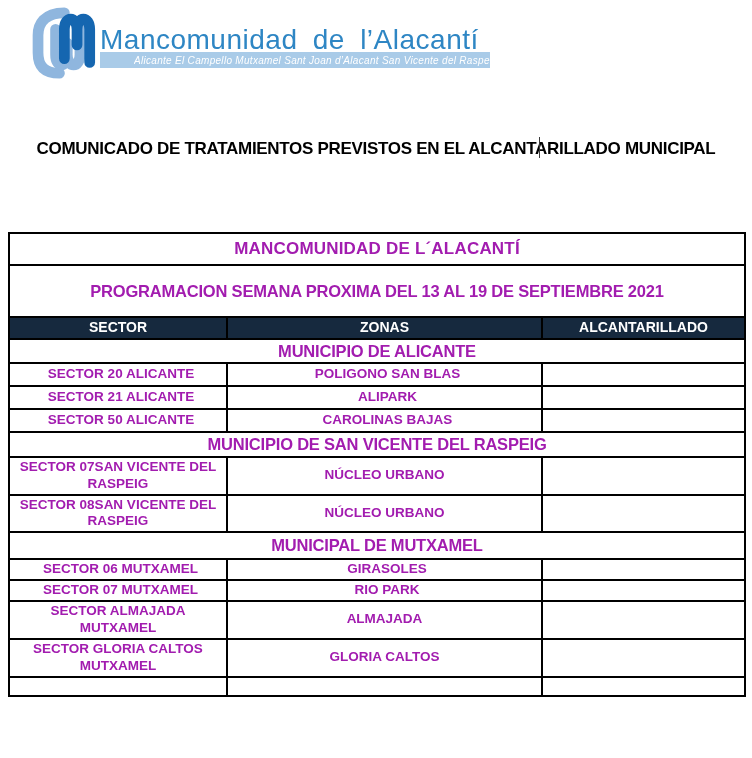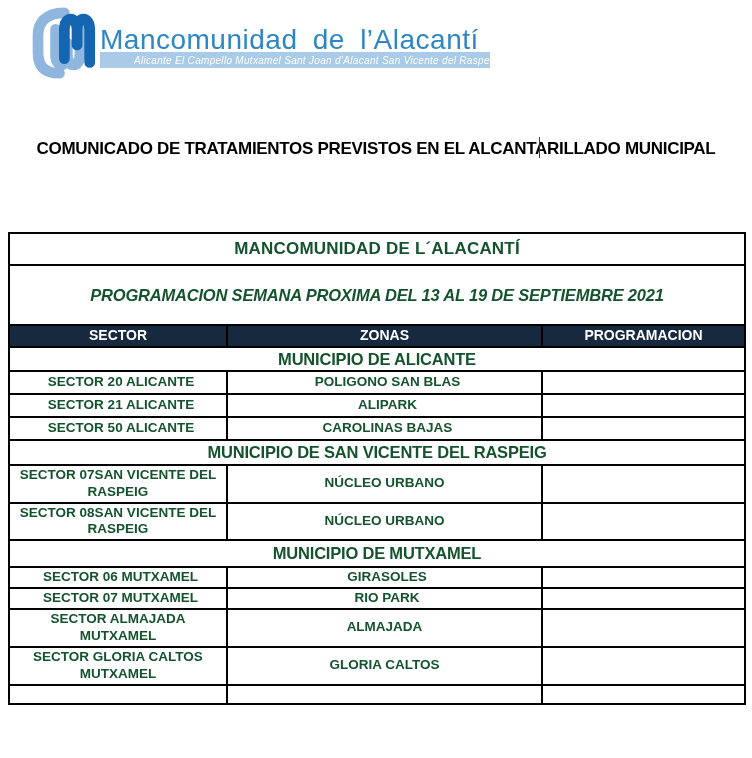--- a/index.html
+++ b/index.html
@@ -41,25 +41,25 @@
 
   
   .sched-table {
     position:absolute; left:8px; top:232px; width:736px;
     border-collapse:collapse; table-layout:fixed;
     border:2px solid #000000;
   }
   .sched-table td, .sched-table th {
     border:2px solid #000000;
     text-align:center; vertical-align:middle;
-    font-weight:bold; color:#14532d;
+    font-weight:bold; color:#a21caf;
     padding:1px 2px; line-height:1.25;
   }
   tr.t-title  td { height:32px; font-size:17px; letter-spacing:0.2px; }
-  tr.t-sub    td { height:60px; font-size:16.5px; letter-spacing:-0.2px;font-style:italic; }
+  tr.t-sub    td { height:52px; font-size:16.5px; letter-spacing:-0.2px; }
   tr.t-head   th { height:17px; font-size:14px; color:#ffffff;text-align:center; }
   tr.t-sect   td { font-size:16.5px; letter-spacing:-0.2px; }
   tr.t-sect1  td { height:23px; }
   tr.t-sect2  td { height:24px; }
   tr.t-sect3  td { height:27px; }
   tr.t-row    td { font-size:13.5px; }
   tr.h27 td { height:23px;padding-left:8px; }
   tr.h36 td { height:32px; }
   tr.h21 td { height:17px;padding-left:7px; }
   tr.h37 td { height:33px; }
@@ -99,21 +99,21 @@
         <tr class="t-title">
       <td colspan="3">MANCOMUNIDAD DE L´ALACANTÍ</td>
     </tr>
     <tr class="t-sub">
       <td colspan="3">PROGRAMACION SEMANA PROXIMA DEL 13 AL 19 DE SEPTIEMBRE 2021</td>
     </tr>
 
     <tr class="t-head" style="background:#16293E;">
       <th>SECTOR</th>
       <th>ZONAS</th>
-      <th>PROGRAMACION</th>
+      <th>ALCANTARILLADO</th>
     </tr>
 
     <tr class="t-sect t-sect1">
       <td colspan="3">MUNICIPIO DE ALICANTE</td>
     </tr>
     <tr class="t-row h27">
       <td>SECTOR 20 ALICANTE</td>
       <td>POLIGONO SAN BLAS</td>
       <td></td>
     </tr>
@@ -136,21 +136,21 @@
       <td>NÚCLEO URBANO</td>
       <td></td>
     </tr>
     <tr class="t-row h36">
       <td>SECTOR 08SAN VICENTE DEL RASPEIG</td>
       <td>NÚCLEO URBANO</td>
       <td></td>
     </tr>
 
     <tr class="t-sect t-sect3">
-      <td colspan="3">MUNICIPIO DE MUTXAMEL</td>
+      <td colspan="3">MUNICIPAL DE MUTXAMEL</td>
     </tr>
     <tr class="t-row h21">
       <td>SECTOR 06 MUTXAMEL</td>
       <td>GIRASOLES</td>
       <td></td>
     </tr>
     <tr class="t-row h21">
       <td>SECTOR 07 MUTXAMEL</td>
       <td>RIO PARK</td>
       <td></td>

